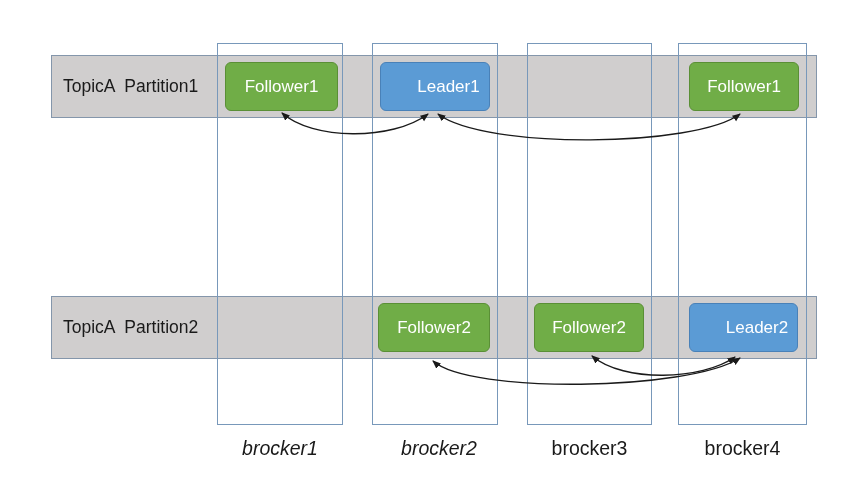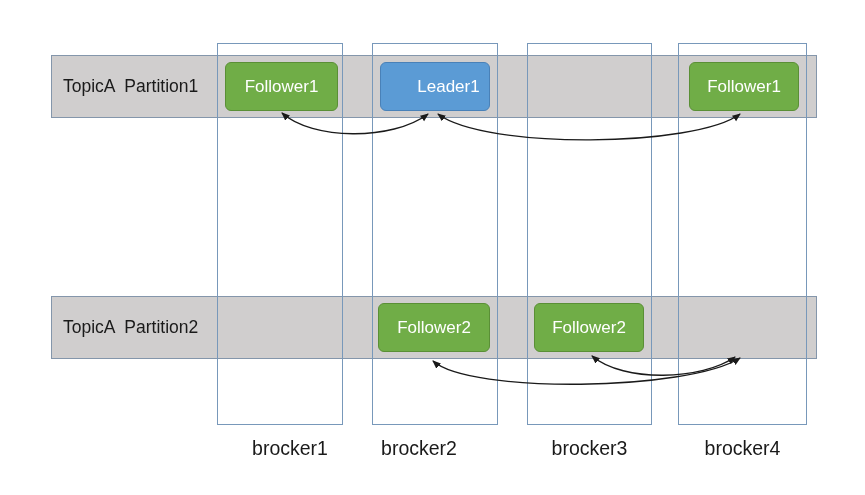--- a/index.html
+++ b/index.html
@@ -59,31 +59,32 @@
   </div>
   <div class="band" style="top:296px;padding-left:15px;">
     <div class="band-label">TopicA  Partition2</div>
   </div>
 
   <div class="broker" style="left:217px;width:126px;"></div>
   <div class="broker" style="left:372px;width:126px;"></div>
   <div class="broker" style="left:527px;width:125px;"></div>
   <div class="broker" style="left:678px;width:129px;"></div>
 
-  <div class="broker-label" style="left:227px;width:126px;">brocker1</div>
-  <div class="broker-label" style="left:356px;width:126px;">brocker2</div>
+  <div class="broker-label" style="left:217px;width:126px;font-style:italic;">brocker1</div>
+  <div class="broker-label" style="left:376px;width:126px;font-style:italic;">brocker2</div>
   <div class="broker-label" style="left:527px;width:125px;">brocker3</div>
   <div class="broker-label" style="left:678px;width:129px;">brocker4</div>
 
   <div class="node follower" style="left:225px;top:62px;width:113px;">Follower1</div>
   <div class="node leader" style="left:380px;top:62px;width:110px;">Leader1</div>
   <div class="node follower" style="left:689px;top:62px;width:110px;">Follower1</div>
 
   <div class="node follower" style="left:378px;top:303px;width:112px;">Follower2</div>
   <div class="node follower" style="left:534px;top:303px;width:110px;">Follower2</div>
+  <div class="node leader" style="left:689px;top:303px;width:109px;">Leader2</div>
 
   <svg id="arrow-overlay" viewBox="0 0 865 495" xmlns="http://www.w3.org/2000/svg">
     <defs>
       <marker id="ah" markerUnits="userSpaceOnUse" markerWidth="9" markerHeight="8" refX="7.5" refY="3.5" orient="auto">
         <path d="M0,0 L8.5,3.5 L0,7 z" fill="#1a1a1a"></path>
       </marker>
       <marker id="ahs" markerUnits="userSpaceOnUse" markerWidth="9" markerHeight="8" refX="7.5" refY="3.5" orient="auto-start-reverse">
         <path d="M0,0 L8.5,3.5 L0,7 z" fill="#1a1a1a"></path>
       </marker>
     </defs>

